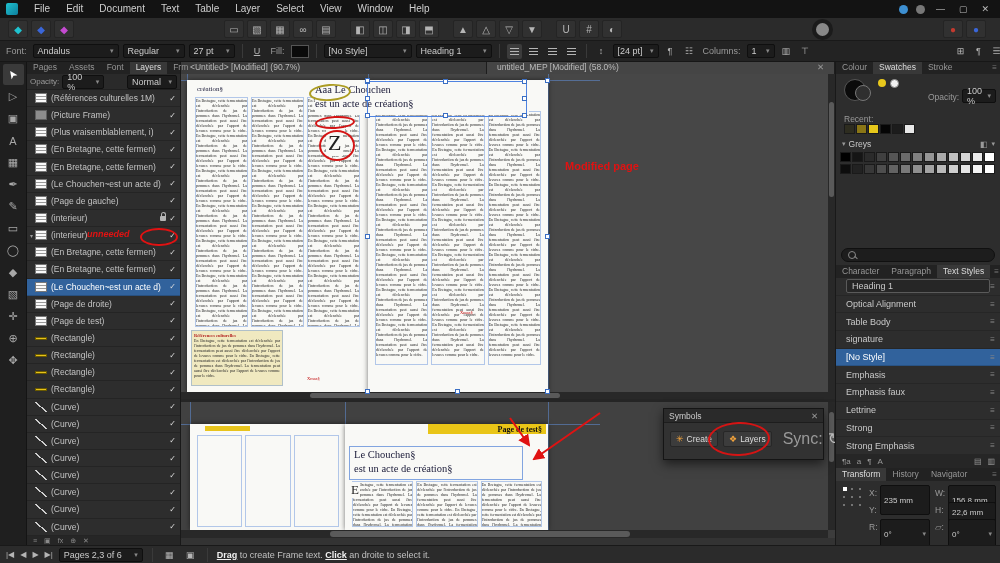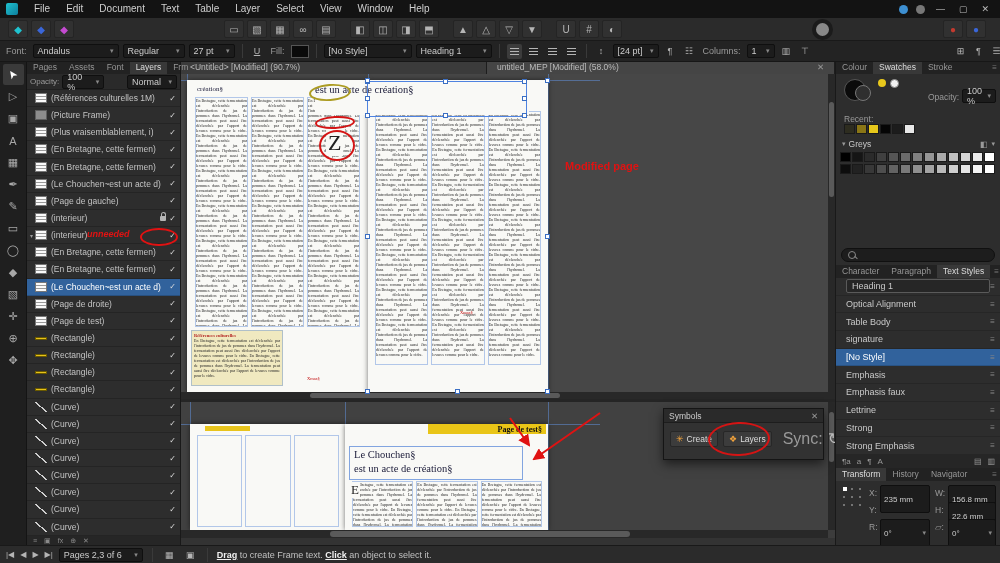--- a/index.html
+++ b/index.html
@@ -110,22 +110,22 @@
   .lens{width:6px;height:6px;border:1px solid #888;border-radius:50%;position:relative;}
   .lens::after{content:"";position:absolute;left:5px;top:5px;width:4px;height:1px;background:#888;transform:rotate(45deg);}
   #styles-list{position:absolute;left:0;top:217px;width:165px;height:177px;}
   .srow{display:flex;align-items:center;height:17.7px;box-sizing:border-box;padding:0 6px 0 10px;
         font-size:9px;color:#c9c9c9;border-bottom:1px solid rgba(0,0,0,.15);}
   .srow.sel{background:#31629c;color:#fff;}
   .srow.boxed .sname{border:1px solid #5a5a5a;background:#262626;padding:1px 5px;border-radius:2px;}
   .sname{flex:1;overflow:hidden;white-space:nowrap;}
   .smenu{color:#888;font-size:8px;}
   .rp-label{color:#9a9a9a;}
-  .tinput{position:absolute;height:28px;background:#1c1c1c;border:1px solid #0f0f0f;border-radius:2px;
-          color:#ccc;font-size:8px;display:flex;align-items:center;padding:0 3px;box-sizing:border-box;}
+  .tinput{position:absolute;height:16px;background:#1c1c1c;border:1px solid #0f0f0f;border-radius:2px;
+          color:#ccc;font-size:8px;display:flex;align-items:center;padding:14px 3px;box-sizing:border-box;}
   .dot{position:absolute;width:2px;height:2px;background:#8d8d8d;border-radius:50%;}
   
   #statusbar{position:absolute;left:0;top:545px;width:1000px;height:18px;background:#2b2b2b;
              border-top:1px solid #191919;display:flex;align-items:center;gap:6px;font-size:9px;
              padding:0 6px;box-sizing:border-box;z-index:95;}
   .nav{color:#b5b5b5;font-size:8px;}
   .hint-b{font-weight:bold;color:#f0f0f0;text-decoration:underline;}
   .hint-t{color:#c0c0c0;}
 </style>
 </head>
@@ -528,20 +528,21 @@
         <div class="page" style="left:181px;top:0;width:180px;height:313px;">
           <div class="cols" style="left:8px;top:32px;width:164px;height:252px;">
             <div class="col mini">En Bretagne, cette fermentation est déclenchée par l'introduction de jus de pommes dans l'hydromel. La fermentation peut aussi être déclenchée par l'apport de levures comme pour le cidre. En Bretagne, cette fermentation est déclenchée par l'introduction de jus de pommes dans l'hydromel. La fermentation peut aussi être déclenchée par l'apport de levures comme pour le cidre. En Bretagne, cette fermentation est déclenchée par l'introduction de jus de pommes dans l'hydromel. La fermentation peut aussi être déclenchée par l'apport de levures comme pour le cidre. En Bretagne, cette fermentation est déclenchée par l'introduction de jus de pommes dans l'hydromel. La fermentation peut aussi être déclenchée par l'apport de levures comme pour le cidre. En Bretagne, cette fermentation est déclenchée par l'introduction de jus de pommes dans l'hydromel. La fermentation peut aussi être déclenchée par l'apport de levures comme pour le cidre. En Bretagne, cette fermentation est déclenchée par l'introduction de jus de pommes dans l'hydromel. La fermentation peut aussi être déclenchée par l'apport de levures comme pour le cidre. En Bretagne, cette fermentation est déclenchée par l'introduction de jus de pommes dans l'hydromel. La fermentation peut aussi être déclenchée par l'apport de levures comme pour le cidre. </div>
             <div class="col mini">En Bretagne, cette fermentation est déclenchée par l'introduction de jus de pommes dans l'hydromel. La fermentation peut aussi être déclenchée par l'apport de levures comme pour le cidre. En Bretagne, cette fermentation est déclenchée par l'introduction de jus de pommes dans l'hydromel. La fermentation peut aussi être déclenchée par l'apport de levures comme pour le cidre. En Bretagne, cette fermentation est déclenchée par l'introduction de jus de pommes dans l'hydromel. La fermentation peut aussi être déclenchée par l'apport de levures comme pour le cidre. En Bretagne, cette fermentation est déclenchée par l'introduction de jus de pommes dans l'hydromel. La fermentation peut aussi être déclenchée par l'apport de levures comme pour le cidre. En Bretagne, cette fermentation est déclenchée par l'introduction de jus de pommes dans l'hydromel. La fermentation peut aussi être déclenchée par l'apport de levures comme pour le cidre. En Bretagne, cette fermentation est déclenchée par l'introduction de jus de pommes dans l'hydromel. La fermentation peut aussi être déclenchée par l'apport de levures comme pour le cidre. En Bretagne, cette fermentation est déclenchée par l'introduction de jus de pommes dans l'hydromel. La fermentation peut aussi être déclenchée par l'apport de levures comme pour le cidre. </div>
             <div class="col mini">En Bretagne, cette fermentation est déclenchée par l'introduction de jus de pommes dans l'hydromel. La fermentation peut aussi être déclenchée par l'apport de levures comme pour le cidre. En Bretagne, cette fermentation est déclenchée par l'introduction de jus de pommes dans l'hydromel. La fermentation peut aussi être déclenchée par l'apport de levures comme pour le cidre. En Bretagne, cette fermentation est déclenchée par l'introduction de jus de pommes dans l'hydromel. La fermentation peut aussi être déclenchée par l'apport de levures comme pour le cidre. En Bretagne, cette fermentation est déclenchée par l'introduction de jus de pommes dans l'hydromel. La fermentation peut aussi être déclenchée par l'apport de levures comme pour le cidre. En Bretagne, cette fermentation est déclenchée par l'introduction de jus de pommes dans l'hydromel. La fermentation peut aussi être déclenchée par l'apport de levures comme pour le cidre. En Bretagne, cette fermentation est déclenchée par l'introduction de jus de pommes dans l'hydromel. La fermentation peut aussi être déclenchée par l'apport de levures comme pour le cidre. En Bretagne, cette fermentation est déclenchée par l'introduction de jus de pommes dans l'hydromel. La fermentation peut aussi être déclenchée par l'apport de levures comme pour le cidre. </div>
           </div>
           <span class="serif" style="position:absolute;left:92px;top:230px;font-size:4.5px;color:#c41111;">Xmas§</span>
         </div>
 
         <div class="serif" style="position:absolute;left:128px;top:3px;width:214px;height:32px;background:#f9f9f6;font-size:10.5px;color:#1a1a38;line-height:1.3;z-index:20;">
+          <div>Aaa Le Chouchen</div>
           <div>est un acte de création§</div>
         </div>
 
         <div style="position:absolute;left:180px;top:1px;width:158px;height:34px;border:1px solid #4f83e0;z-index:21;"></div>
         <span class="handle" style="left:178px;top:-1px;"></span>
           <span class="handle" style="left:256px;top:-1px;"></span>
           <span class="handle" style="left:335px;top:-1px;"></span>
         <span class="handle" style="left:178px;top:16px;"></span>
           <span class="handle" style="left:335px;top:16px;"></span>
         <span class="handle" style="left:178px;top:33px;"></span>
@@ -804,21 +805,21 @@
       <span class="abs rp-label" style="left:99px;top:7px;">W:</span>
       <div class="tinput" style="left:112px;top:4px;width:48px;">
           <span>156,8 mm</span>
         </div>
 
       <span class="abs rp-label" style="left:33px;top:24px;">Y:</span>
       <div class="tinput" style="left:44px;top:21px;width:50px;margin-top:48px;">
           <span>31,2 mm</span>
         </div>
       <span class="abs rp-label" style="left:99px;top:24px;">H:</span>
-      <div class="tinput" style="left:112px;top:21px;width:48px;">
+      <div class="tinput" style="left:112px;top:21px;width:48px;align-items:flex-end;">
           <span>22,6 mm</span>
         </div>
 
       <span class="abs rp-label" style="left:33px;top:41px;">R:</span>
       <div class="tinput" style="left:44px;top:38px;width:50px;justify-content:space-between;">
           <span>0°</span>
           <span class="caret">▾</span>
         </div>
       <span class="abs rp-label" style="left:99px;top:41px;">▱:</span>
       <div class="tinput" style="left:112px;top:38px;width:48px;justify-content:space-between;">
@@ -835,17 +836,17 @@
     <span class="nav">▶|</span>
     <div class="dd" style="width:84px">
         <span>Pages 2,3 of 6</span>
         <span class="caret">▾</span>
       </div>
     <span class="vsep"></span>
     <span class="ibtn">▦</span>
     <span class="ibtn">▣</span>
     <span class="vsep"></span>
     <span>
-      <span class="hint-b">Drag</span><span class="hint-t"> to create Frame text. </span><span class="hint-b">Click</span><span class="hint-t"> an object to select it.</span>
+      <span class="hint-b">Drag</span><span class="hint-t"> to create Frame text. </span><span class="hint-b">Click</span><span class="hint-t"> an droite to select it.</span>
     </span>
   </div>
 
 </div>
 
 </body></html>

